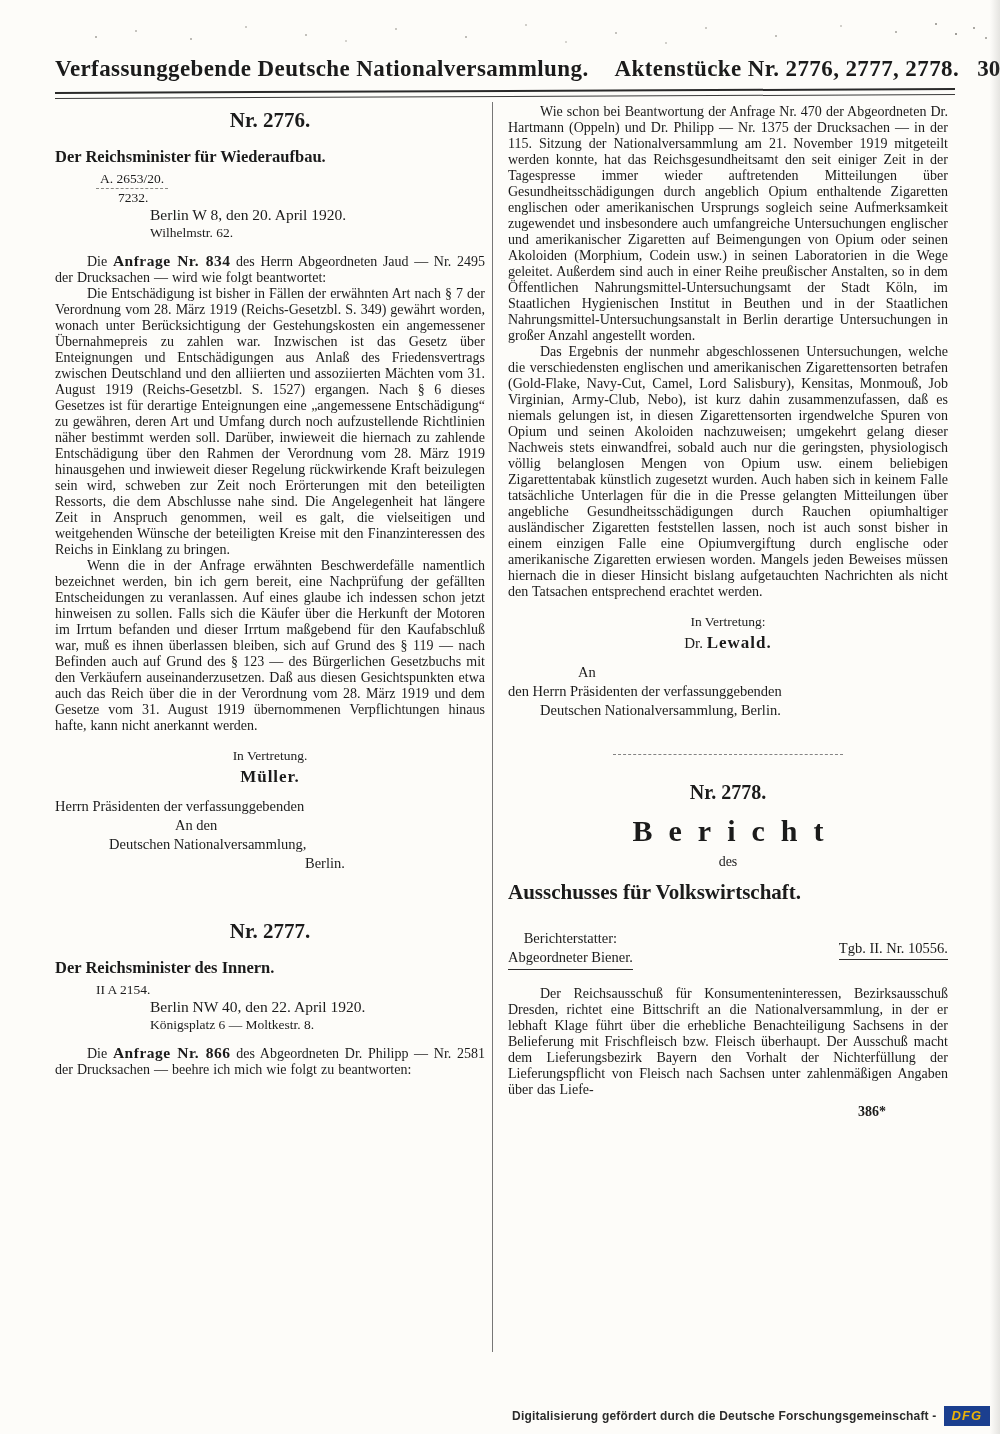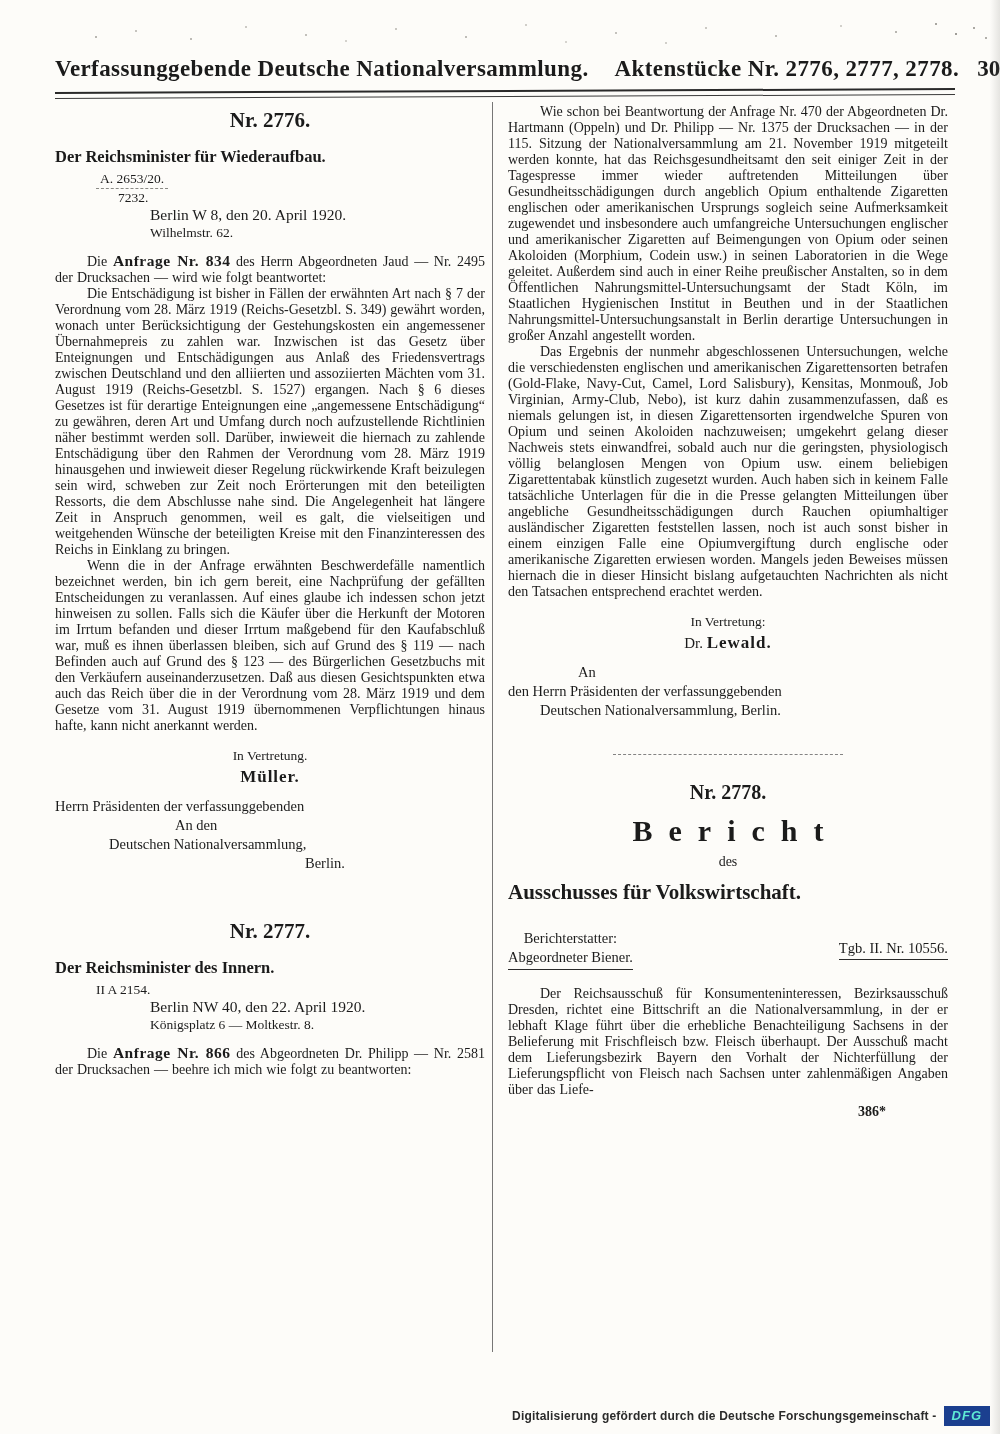--- a/index.html
+++ b/index.html
@@ -65,21 +65,21 @@
   .reporter-row { display:flex; justify-content:space-between; align-items:center; margin-top:24px; font-size:14.5px; }
   .reporter-left { text-align:center; line-height:19px; }
   .underlined { border-bottom:1.5px solid #2a2a2a; padding-bottom:2px; }
   .report-body { margin-top:16px; }
   .catchword { text-align:right; padding-right:62px; font-size:14px; font-weight:bold; margin-top:6px; }
 
   
   .footer { position:absolute; right:10px; bottom:8px; display:flex; align-items:center; gap:7px;
             font-family:"Liberation Sans","DejaVu Sans",sans-serif; }
   .credit { font-size:12px; font-weight:bold; color:#2b2b2b; letter-spacing:.2px; }
-  .dfg-logo { color:#5eead4; font-weight:bold; font-style:italic; font-size:13px; padding:2px 8px 3px; letter-spacing:1px; }
+  .dfg-logo { color:#eab308; font-weight:bold; font-style:italic; font-size:13px; padding:2px 8px 3px; letter-spacing:1px; }
 </style>
 </head>
 <body>
 
 <div class="page">
 
   <div class="noise"></div>
 
   <header class="header">
     <div class="header-line">

